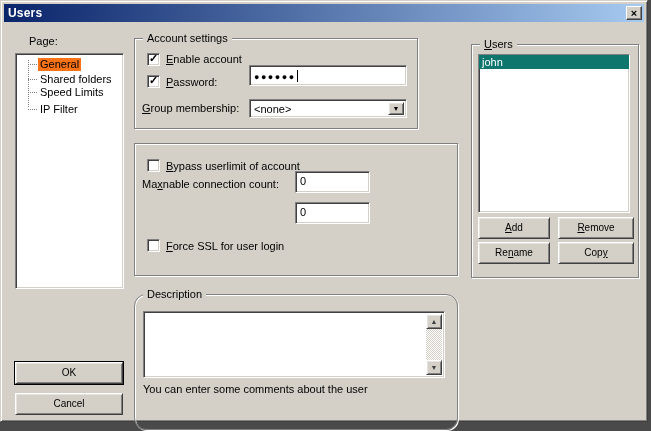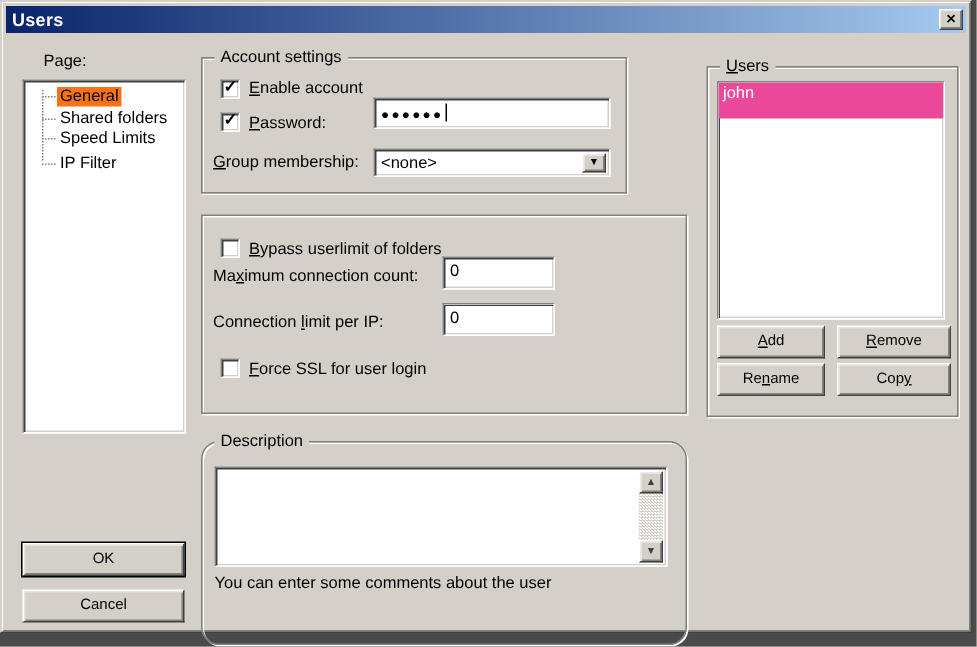--- a/index.html
+++ b/index.html
@@ -101,22 +101,22 @@
     display: flex; align-items: center;
   }
   .treeitem::before {
     content: ""; position: absolute; left: -10px; top: 7px; width: 9px;
     border-top: 1px dotted #808080;
   }
   .treeitem .ti-label { padding: 0 2px; line-height: 13px; }
   .treeitem.selected .ti-label { background: #f97316; }
 
   .user-row {
-    height: 24px; line-height: 14px; padding-left: 3px;
-    background: #ec4899; color: #fff;
+    height: 14px; line-height: 14px; padding-left: 3px;
+    background: #0f766e; color: #fff;
   }
 
   .textarea { position: absolute; }
   .scrollbar {
     position: absolute; top: 2px; right: 2px; bottom: 2px; width: 16px;
     background-image: conic-gradient(#ffffff 25%, #d4d0c8 25% 50%, #ffffff 50% 75%, #d4d0c8 75%);
     background-size: 2px 2px;
   }
   .sb-btn {
     position: absolute; left: 0; width: 16px; height: 15px;
@@ -172,28 +172,27 @@
 
     <span class="label" style="left:7px; top:63px;"><span></span><span class="mn">G</span><span>roup membership:</span></span>
     <div class="combobox sunken" style="left:114px; top:60px; width:158px; height:19px;">
       <span class="combo-value">&lt;none&gt;</span>
       <span class="combo-btn raised">▼</span>
     </div>
   </div>
 
   <div class="groupbox" style="left:133px; top:142px; width:324px; height:133px;">
     <span class="checkbox" style="left:12px; top:15px;"></span>
-    <span class="label" style="left:31px; top:16px;"><span></span><span class="mn">B</span><span>ypass userlimit of folders</span></span>
-
-    <span class="label" style="left:7px; top:34px;"><span>Ma</span><span class="mn">x</span><span>imum connection count:</span></span>
+    <span class="label" style="left:31px; top:16px;"><span></span><span class="mn">B</span><span>ypass userlimit of account</span></span>
+
+    <span class="label" style="left:7px; top:34px;"><span>Ma</span><span class="mn">x</span><span>nable connection count:</span></span>
     <div class="editfield sunken" style="left:160px; top:27px; width:75px; height:22px;">
       <span>0</span>
     </div>
 
-    <span class="label" style="left:7px; top:65px;"><span>Connection </span><span class="mn">l</span><span>imit per IP:</span></span>
     <div class="editfield sunken" style="left:160px; top:58px; width:75px; height:22px;">
       <span>0</span>
     </div>
 
     <span class="checkbox" style="left:12px; top:95px;"></span>
     <span class="label" style="left:31px; top:96px;"><span></span><span class="mn">F</span><span>orce SSL for user login</span></span>
   </div>
 
   <div class="groupbox" style="left:133px; top:293px; width:324px; height:136px;border-radius:12px;">
     <span class="group-caption">Description</span>

